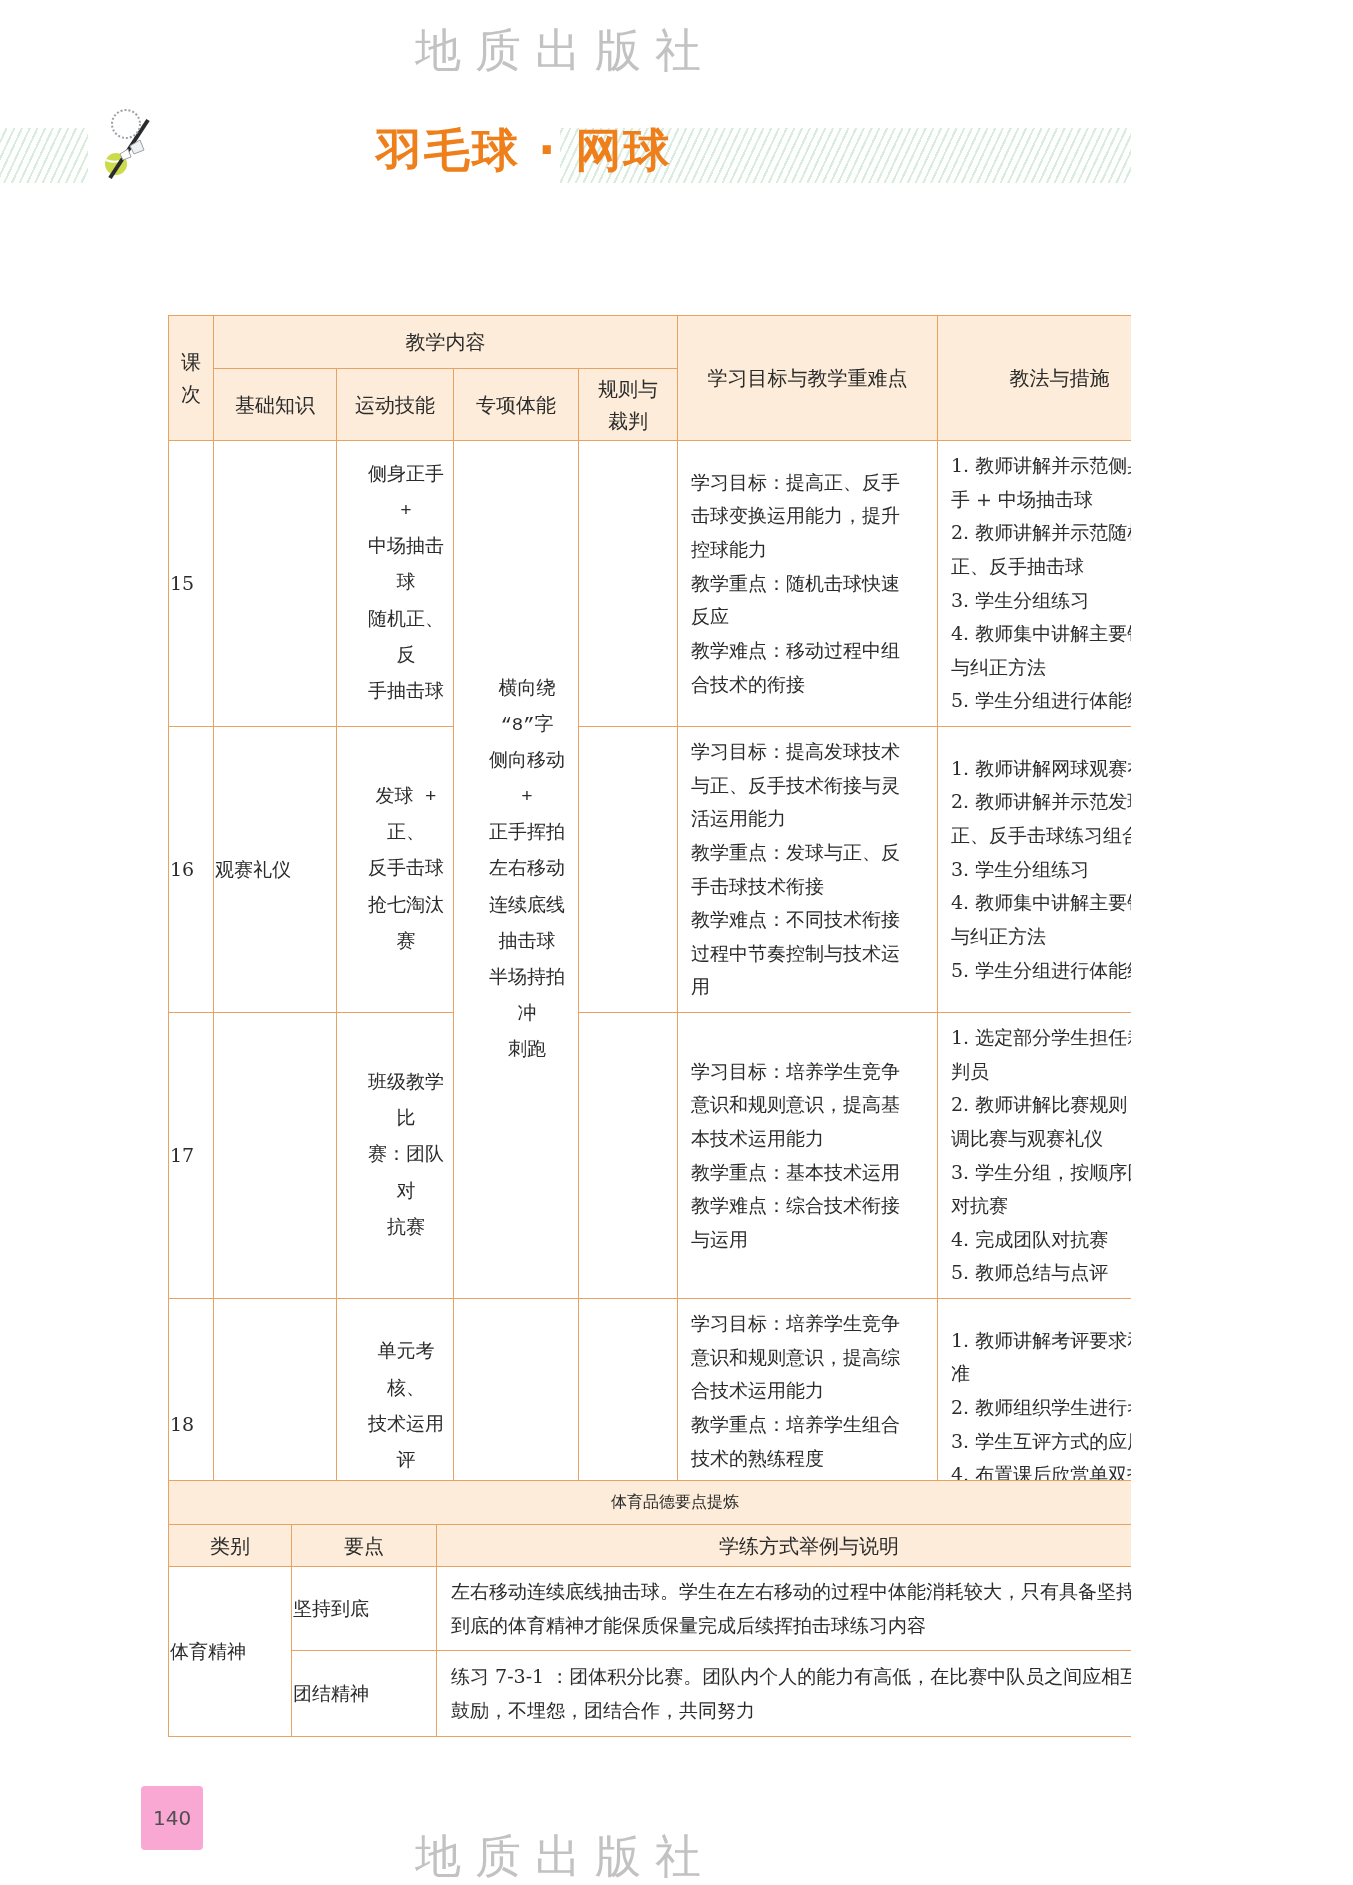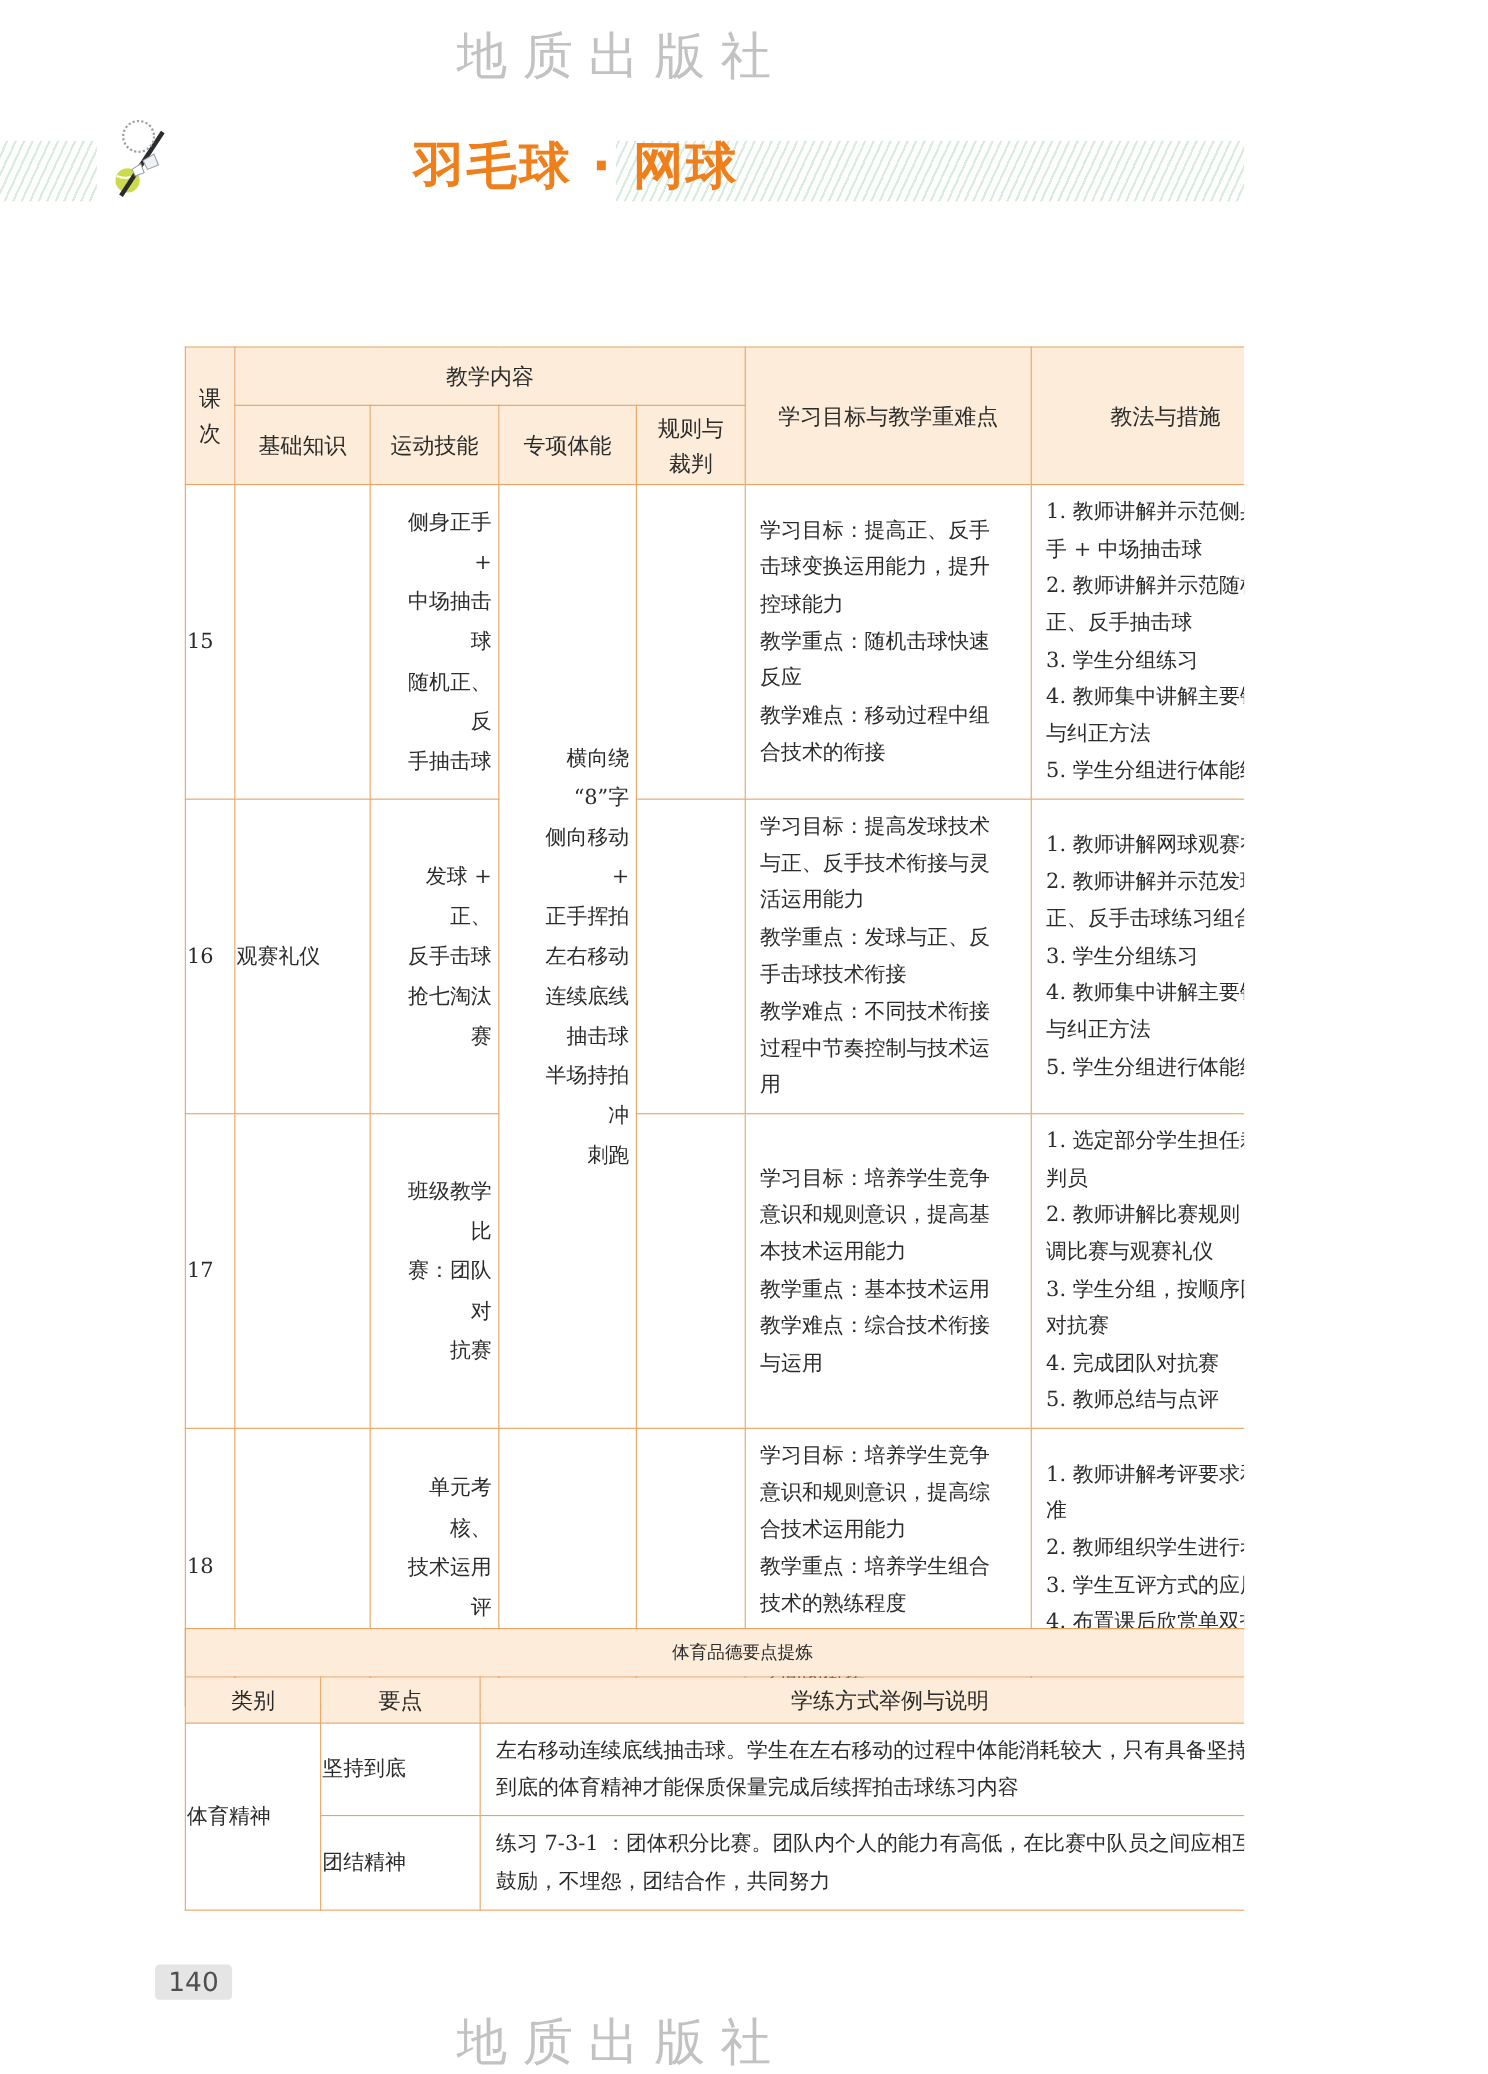--- a/index.html
+++ b/index.html
@@ -45,30 +45,30 @@
   table.tbl{
     position:absolute; border-collapse:collapse; table-layout:fixed;
     font-size:19px; color:#2b2b2b;
   }
   table.tbl td, table.tbl th{
     border:1.5px solid #e9a262; font-weight:normal;
     vertical-align:middle; overflow:hidden;
   }
   .hdr{background:#fcecd9; text-align:center; font-size:20px; line-height:1.6; white-space:pre-line;}
   .center{white-space:pre-line; line-height:1.75;}
-  .skill{text-align:right; padding:4px 6px 4px 28px; white-space:pre-line; line-height:1.9;}
+  .skill{text-align:center; padding:4px 6px 4px 28px; white-space:pre-line; line-height:1.9;font-family:Liberation Mono, monospace;}
   .text{text-align:left; padding:8px 10px 8px 13px; white-space:pre-line; line-height:1.77;}
   .banner{background:#fcecd9; text-align:center; font-size:16px;}
   .desc{text-align:left; padding:6px 10px 6px 14px; white-space:pre-line; line-height:1.75;margin-left:48px;}
   
   .pagenum{
     position:absolute; left:141px; top:1786px;
-    background:#e5e5e5; border-radius:4px; padding:2px 12px;
+    background:#f9a8d4; border-radius:4px; padding:20px 12px;
     font-family:"DejaVu Sans","Liberation Sans",sans-serif;
-    font-size:24px; color:#4f4f4f;
+    font-size:20px; color:#4f4f4f;
   }
 </style>
 </head>
 <body>
 
 <div class="page">
 
   <div class="watermark wm-top">地质出版社</div>
 
   <div class="band">

